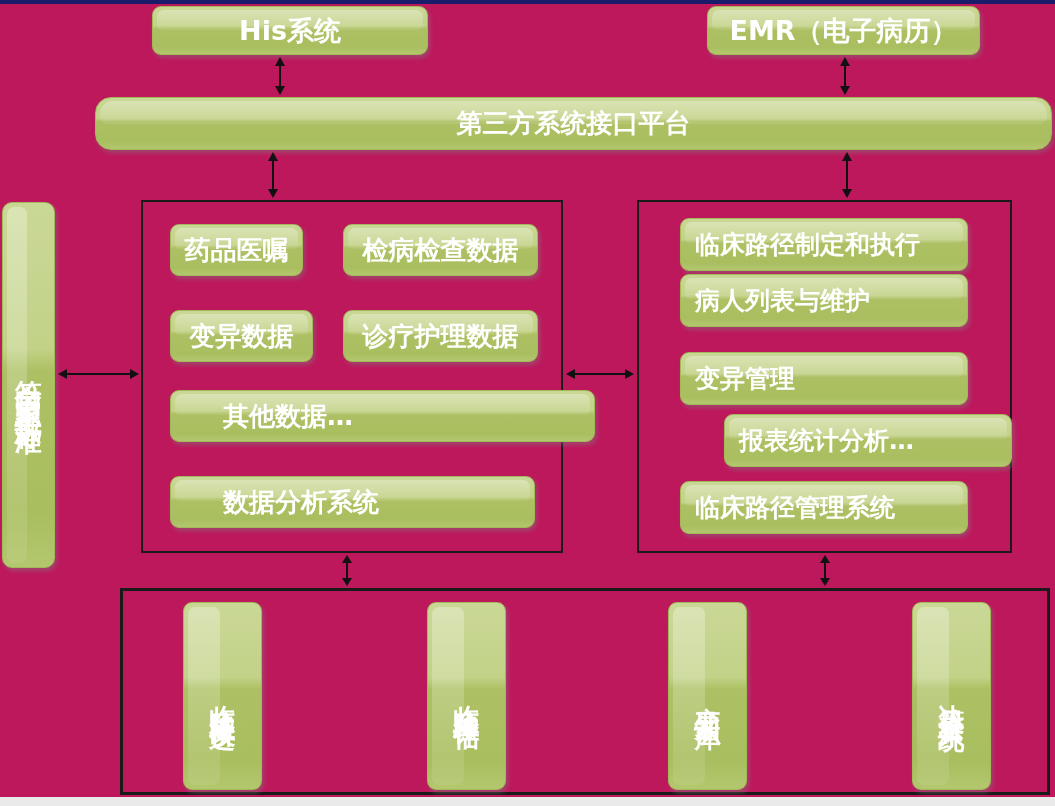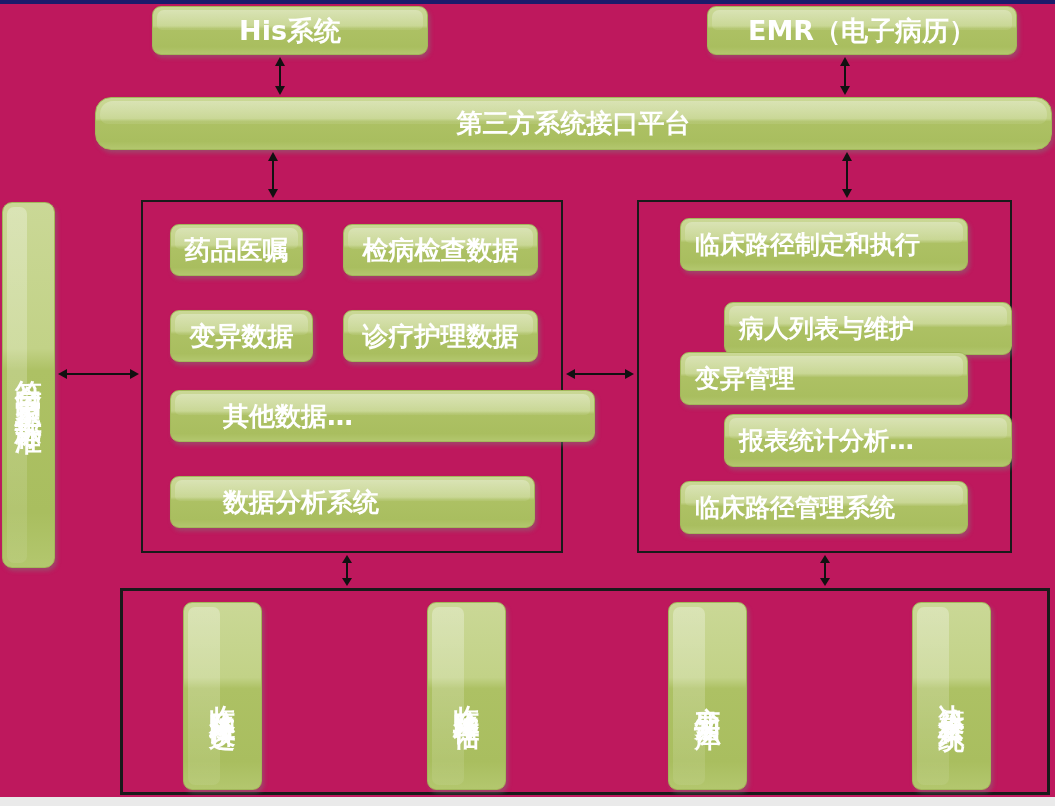--- a/index.html
+++ b/index.html
@@ -24,21 +24,21 @@
   }
   .gbtn::before {
     content:""; position:absolute; left:4px; right:4px; top:3px; height:42%;
     border-radius:7px 7px 5px 5px; pointer-events:none;
     background:linear-gradient(180deg, rgba(255,255,255,0.30), rgba(255,255,255,0.08));
   }
   .leftal { justify-content:flex-start; text-align:left; }
 
   
   .his  { left:152px; top:6px;  width:276px; height:49px; font-size:27px; }
-  .emr  { left:707px; top:6px;  width:310px; height:49px; font-size:27px; }
+  .emr  { left:707px; top:6px;  width:273px; height:49px; font-size:27px; }
 
   
   .platform { left:95px; top:97px; width:957px; height:53px; font-size:26px; border-radius:16px; }
   .platform::before { height:45%; border-radius:13px 13px 8px 8px; }
 
   
   .stdbar {
     left:2px; top:202px; width:53px; height:366px; font-size:27px; border-radius:10px;
     writing-mode:vertical-lr; text-orientation:upright; letter-spacing:6px;
   }
@@ -54,21 +54,21 @@
   
   .lb0 { left:170px; top:224px; width:133px; height:52px; font-size:26px; }
   .lb1 { left:343px; top:224px; width:195px; height:52px; font-size:26px; }
   .lb2 { left:170px; top:310px; width:143px; height:52px; font-size:26px; }
   .lb3 { left:343px; top:310px; width:195px; height:52px; font-size:26px; }
   .lb4 { left:170px; top:390px; width:425px; height:52px; font-size:26px; padding-left:52px; }
   .lb5 { left:170px; top:476px; width:365px; height:52px; font-size:26px; padding-left:52px; }
 
   
   .rb  { left:680px; width:288px; height:53px; font-size:25px; padding-left:14px; }
-  .rb0 { top:218px; } .rb1 { top:302px;margin-left:44px; } .rb2 { top:352px; }
+  .rb0 { top:218px; } .rb1 { top:274px; } .rb2 { top:352px; }
   .rb3 { top:414px;margin-left:44px; } .rb4 { top:481px;text-align:center; }
 
   
   .vbtn {
     top:602px; width:79px; height:188px; font-size:26px;
     writing-mode:vertical-lr; text-orientation:upright; letter-spacing:4px;
   }
   .vbtn::before { height:auto; width:42%; left:4px; right:auto; top:4px; bottom:4px; border-radius:7px; }
   .vb0 { left:183px; } .vb1 { left:427px; } .vb2 { left:668px; } .vb3 { left:912px; }
 

